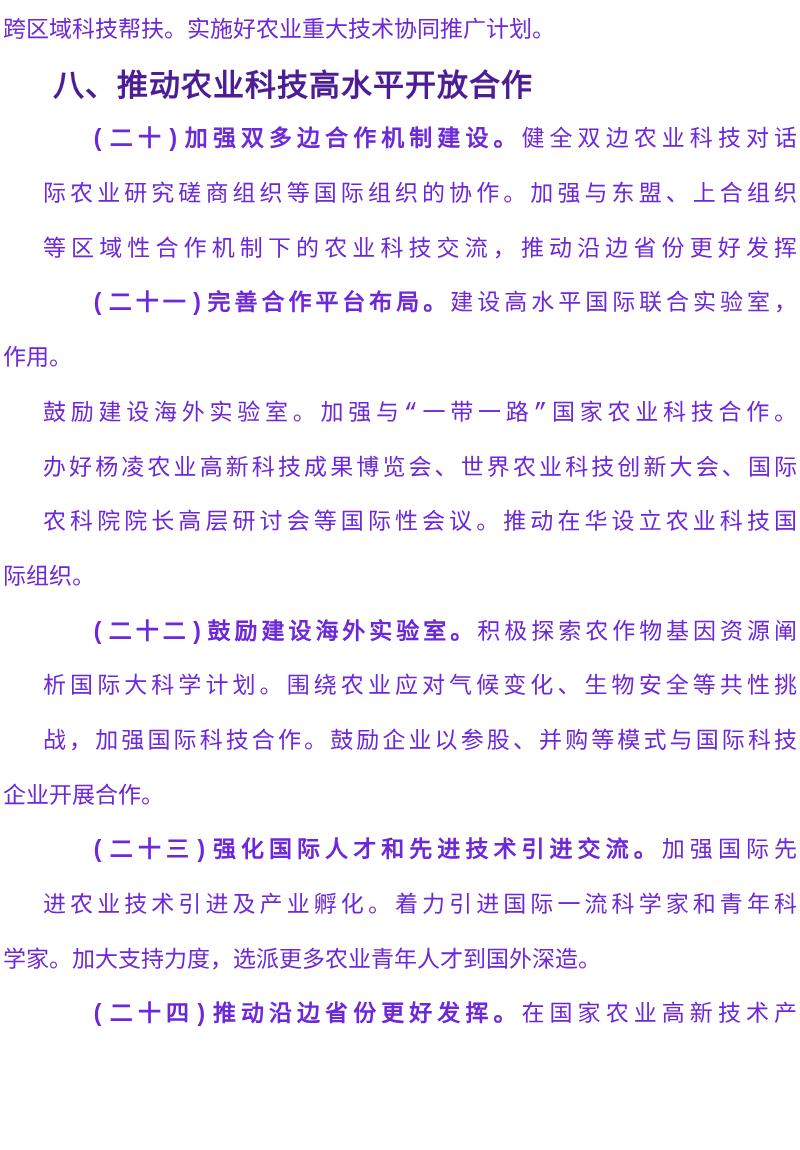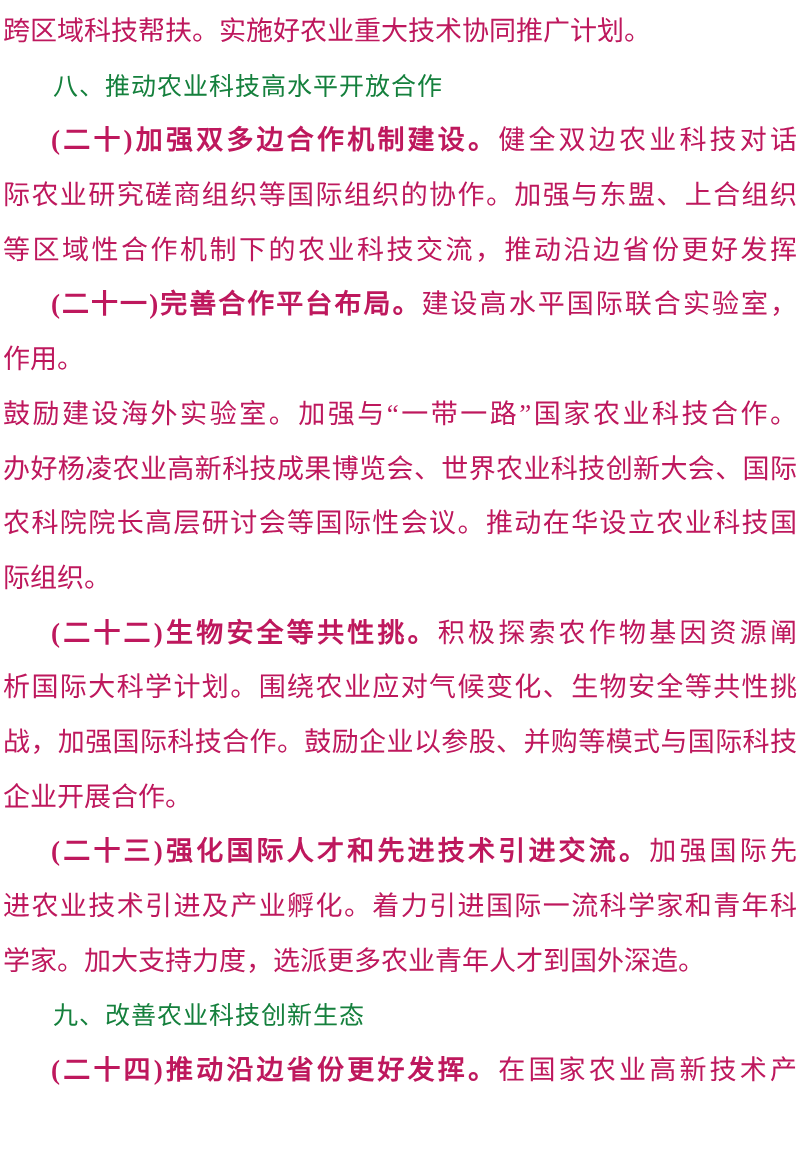--- a/index.html
+++ b/index.html
@@ -15,48 +15,49 @@
   .page {
     box-sizing: border-box;
     width: 800px;
     height: 1150px;
     padding: 4px 3px 0 3px;
     background: #ffffff;
   }
   .line {
     height: 54.7px;
     line-height: 54.7px;
-    font-family: Liberation Serif, serif;
-    font-size: 27px;
-    color: #be185d;
+    font-family: Liberation Mono, monospace;
+    font-size: 23px;
+    color: #6d28d9;
     white-space: nowrap;
     overflow: hidden;
   }
   
   .fill {
     text-align: justify;
     text-align-last: justify;
     text-justify: inter-character;
+    margin-left: 40px;
   }
   
   .indent {
     padding-left: 48px;
   }
   
   .lead {
     font-weight: 700;
   }
   
   .heading {
     padding-left: 50px;
     font-family: "Liberation Sans", "DejaVu Sans", sans-serif;
-    font-weight: 400;
-    font-size: 25px;
+    font-weight: 700;
+    font-size: 31px;
     letter-spacing: 1px;
-    color: #15803d;
+    color: #4c1d95;
   }
 </style>
 </head>
 <body>
 
 <div class="page">
 
   <div class="line">跨区域科技帮扶。实施好农业重大技术协同推广计划。</div>
 
   <div class="line heading">八、推动农业科技高水平开放合作</div>
@@ -67,28 +68,27 @@
   <div class="line fill">等区域性合作机制下的农业科技交流，推动沿边省份更好发挥</div>
   <div class="line fill indent"><span class="lead">(二十一)完善合作平台布局。</span><span>建设高水平国际联合实验室，</span></div>
 
   <div class="line">作用。</div>
 
   <div class="line fill">鼓励建设海外实验室。加强与“一带一路”国家农业科技合作。</div>
   <div class="line fill">办好杨凌农业高新科技成果博览会、世界农业科技创新大会、国际</div>
   <div class="line fill">农科院院长高层研讨会等国际性会议。推动在华设立农业科技国</div>
   <div class="line">际组织。</div>
 
-  <div class="line fill indent"><span class="lead">(二十二)生物安全等共性挑。</span><span>积极探索农作物基因资源阐</span></div>
+  <div class="line fill indent"><span class="lead">(二十二)鼓励建设海外实验室。</span><span>积极探索农作物基因资源阐</span></div>
 
   <div class="line fill">析国际大科学计划。围绕农业应对气候变化、生物安全等共性挑</div>
   <div class="line fill">战，加强国际科技合作。鼓励企业以参股、并购等模式与国际科技</div>
   <div class="line">企业开展合作。</div>
 
   <div class="line fill indent"><span class="lead">(二十三)强化国际人才和先进技术引进交流。</span><span>加强国际先</span></div>
 
   <div class="line fill">进农业技术引进及产业孵化。着力引进国际一流科学家和青年科</div>
   <div class="line">学家。加大支持力度，选派更多农业青年人才到国外深造。</div>
 
-  <div class="line heading">九、改善农业科技创新生态</div>
 
   <div class="line fill indent"><span class="lead">(二十四)推动沿边省份更好发挥。</span><span>在国家农业高新技术产</span></div>
 
 </div>
 
 </body></html>

